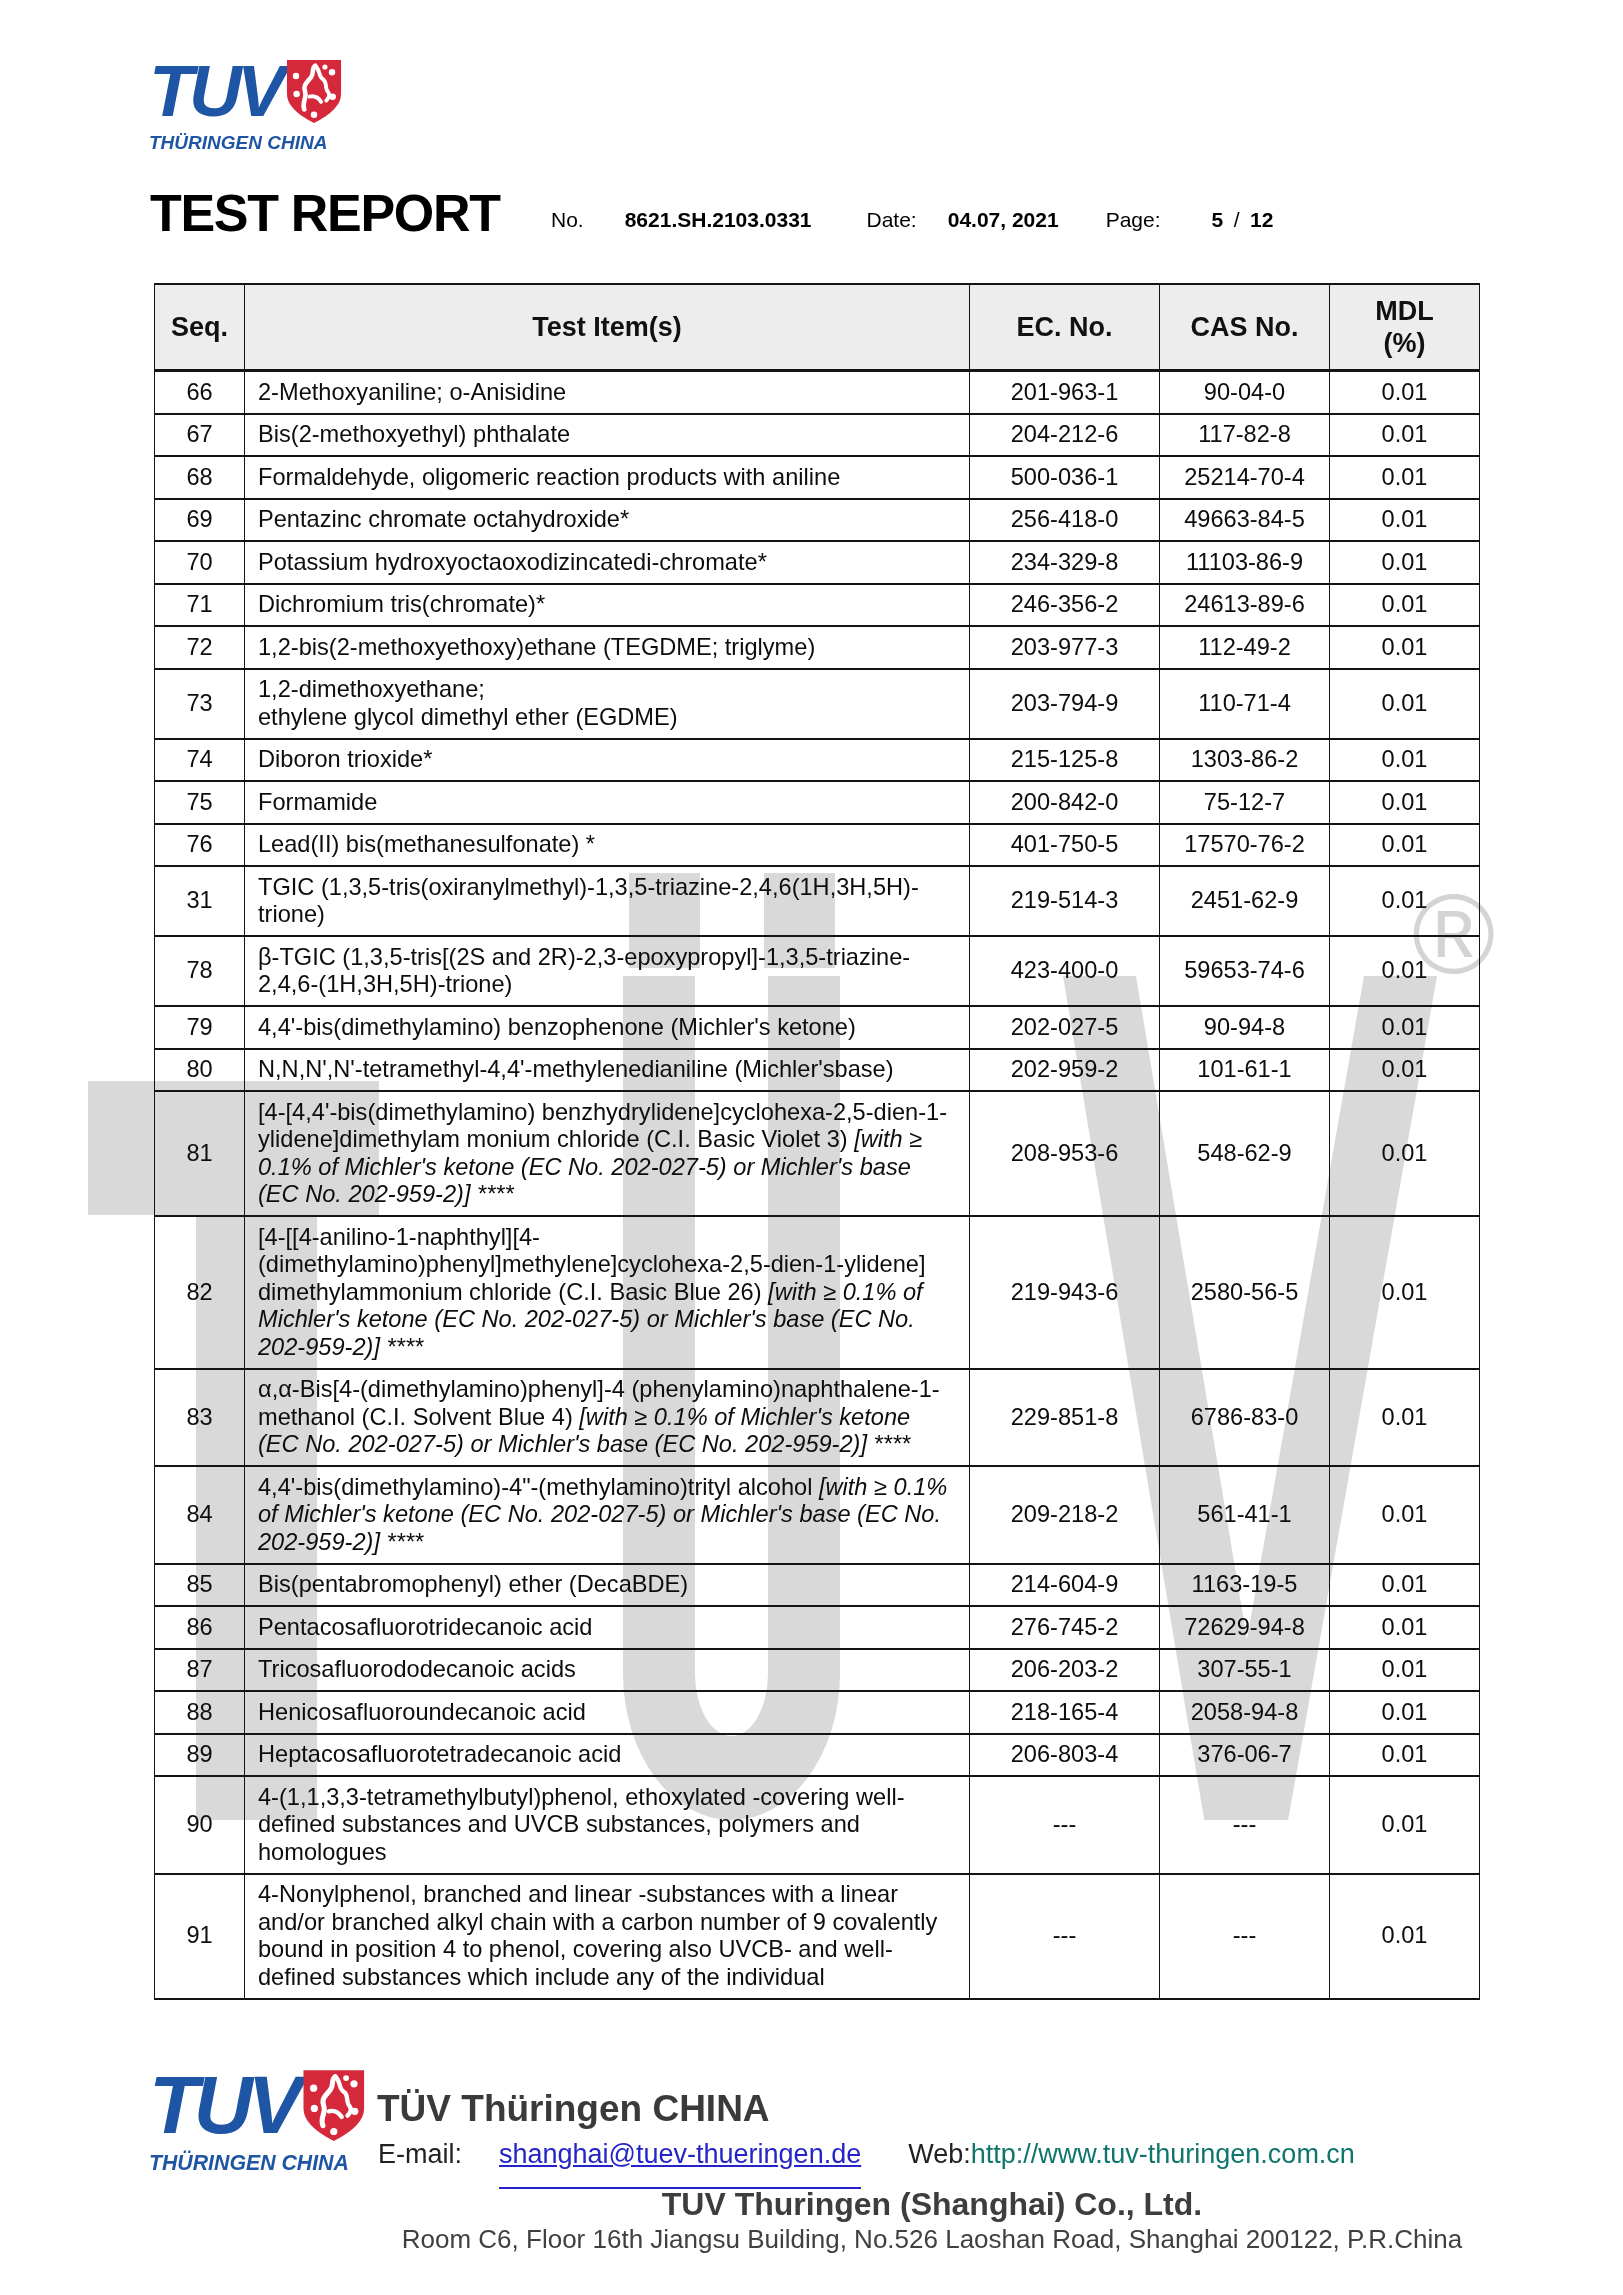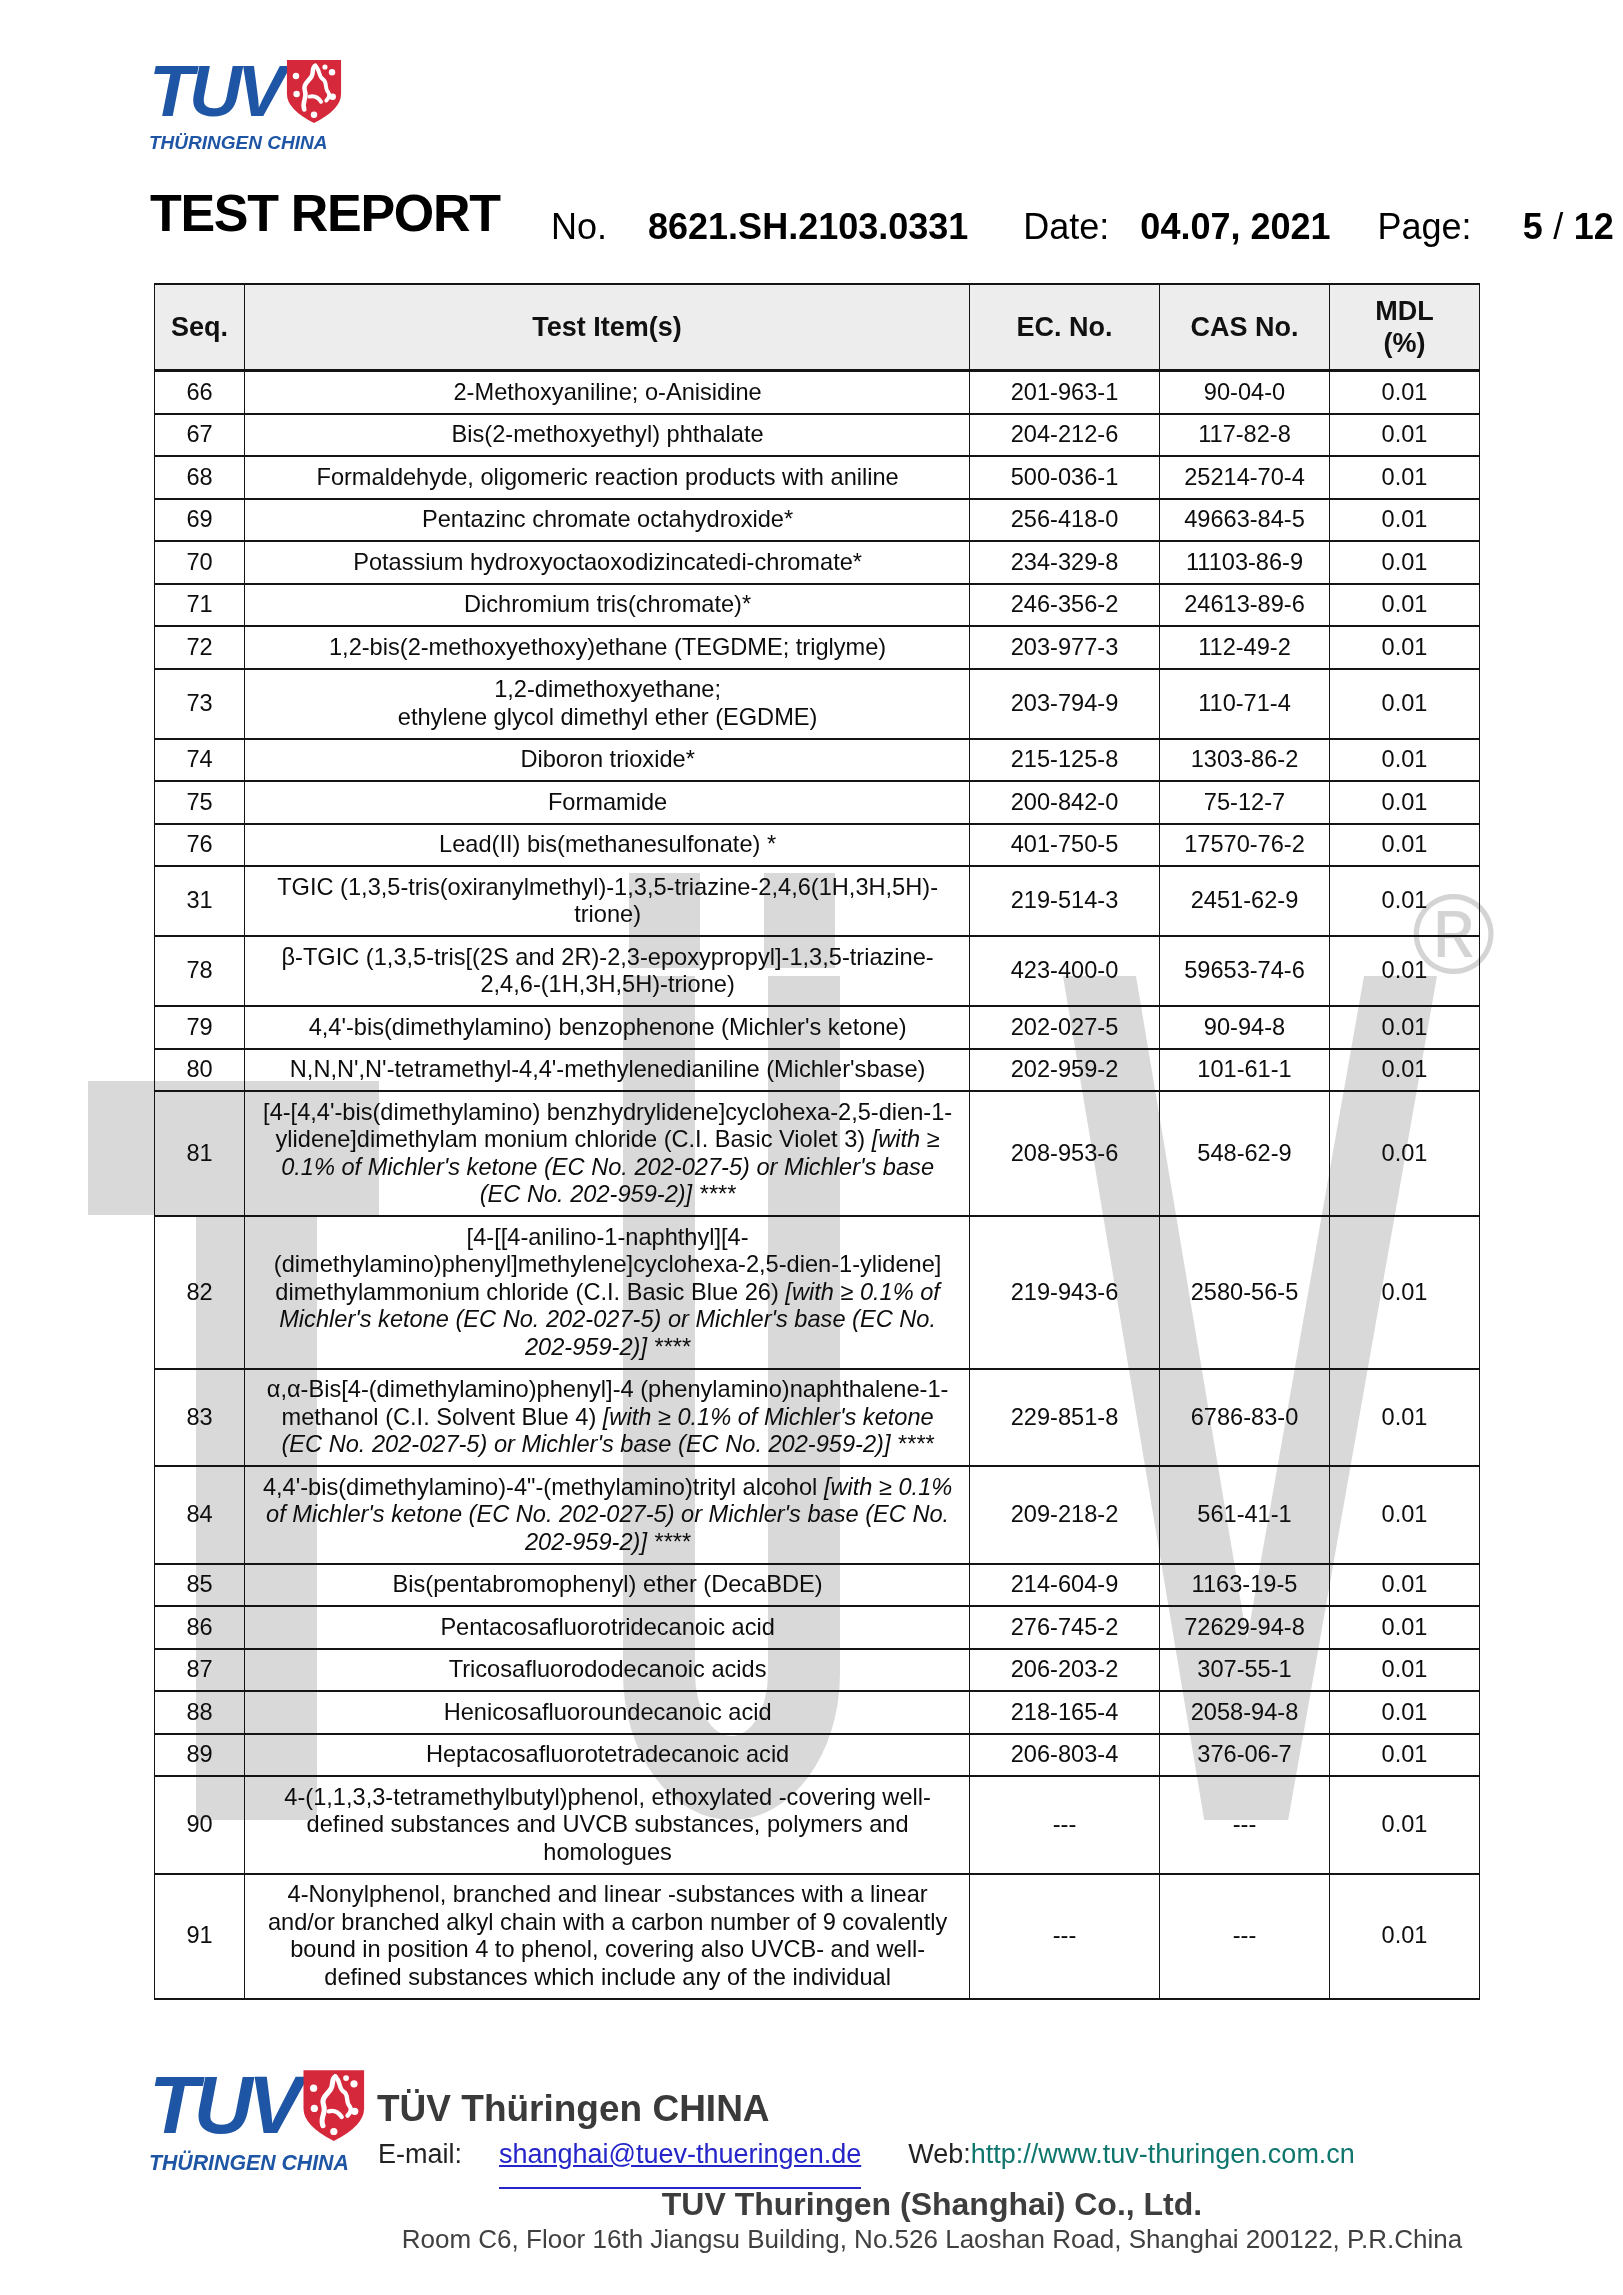--- a/index.html
+++ b/index.html
@@ -27,42 +27,42 @@
   .logo-row{display:flex;align-items:flex-start;}
   .logo-text{font-size:73px;line-height:65px;font-weight:bold;font-style:italic;
              color:#1e55a4;letter-spacing:-4.6px;display:block;}
   .logo-shield{width:60px;height:67px;margin-left:2.6px;display:block;}
   .logo-shield svg{display:block;width:100%;height:100%;}
   .logo-sub{margin-top:6.5px;font-size:19px;font-weight:bold;font-style:italic;color:#1e55a4;white-space:nowrap;}
 
   
   .title{position:absolute;left:150px;top:187px;font-size:52px;line-height:1;font-weight:bold;
          letter-spacing:-1.3px;color:#000;white-space:nowrap;}
-  .meta{position:absolute;left:551px;top:209px;font-size:36px;line-height:1;white-space:nowrap;color:#000;}
+  .meta{position:absolute;left:551px;top:209px;font-size:21px;line-height:1;white-space:nowrap;color:#000;}
   .meta .val{font-weight:bold;}
   .m-noval{margin-left:41px;}
   .m-datelbl{margin-left:55px;}
   .m-dateval{margin-left:31px;}
   .m-pagelbl{margin-left:47px;}
   .m-pagecur{margin-left:51px;}
   .m-pagesep{margin-left:10.5px;}
   .m-pagetot{margin-left:10.5px;}
 
   
   .report-table{position:absolute;left:154px;top:283px;width:1325px;border-collapse:collapse;
                 table-layout:fixed;background:transparent;}
   .report-table th,.report-table td{border:1.3px solid #141414;}
   .report-table th{border-top-width:2.6px;border-bottom-width:3.3px;background:#ededed;
                    font-weight:bold;font-size:27px;line-height:1.2;height:82px;
                    vertical-align:middle;text-align:center;white-space:pre-line;}
   .report-table td{border-top-width:2.6px;border-bottom-width:2.6px;font-size:23.6px;line-height:27.5px;
                    padding:6.5px 5.2px;vertical-align:middle;color:#0d0d0d;background:transparent;}
   td.c-seq{text-align:center;}
   td.c-num{text-align:center;}
-  td.c-item{text-align:center;padding:6.5px 11.8px 6.5px 13px;white-space:pre-line;word-break:normal;}
+  td.c-item{text-align:left;padding:6.5px 11.8px 6.5px 13px;white-space:pre-line;word-break:normal;}
   .it{font-style:italic;}
 
   
   .f-brand{position:absolute;left:377px;top:2088px;font-size:37px;font-weight:bold;color:#3a3a3a;white-space:nowrap;}
   .f-contact{position:absolute;left:378px;top:2139px;font-size:27px;color:#222;white-space:nowrap;}
   .f-email{color:#2424c8;text-decoration:underline;border-bottom:2px solid #2424c8;padding-bottom:18px;margin-left:37px;cursor:pointer;}
   .f-weblbl{margin-left:47px;}
   .f-web{color:#0f766e;margin-left:0;cursor:pointer;}
   .f-company{position:absolute;left:366px;top:2186px;width:1132px;text-align:center;font-size:32px;
              font-weight:bold;color:#3d3d3d;}

